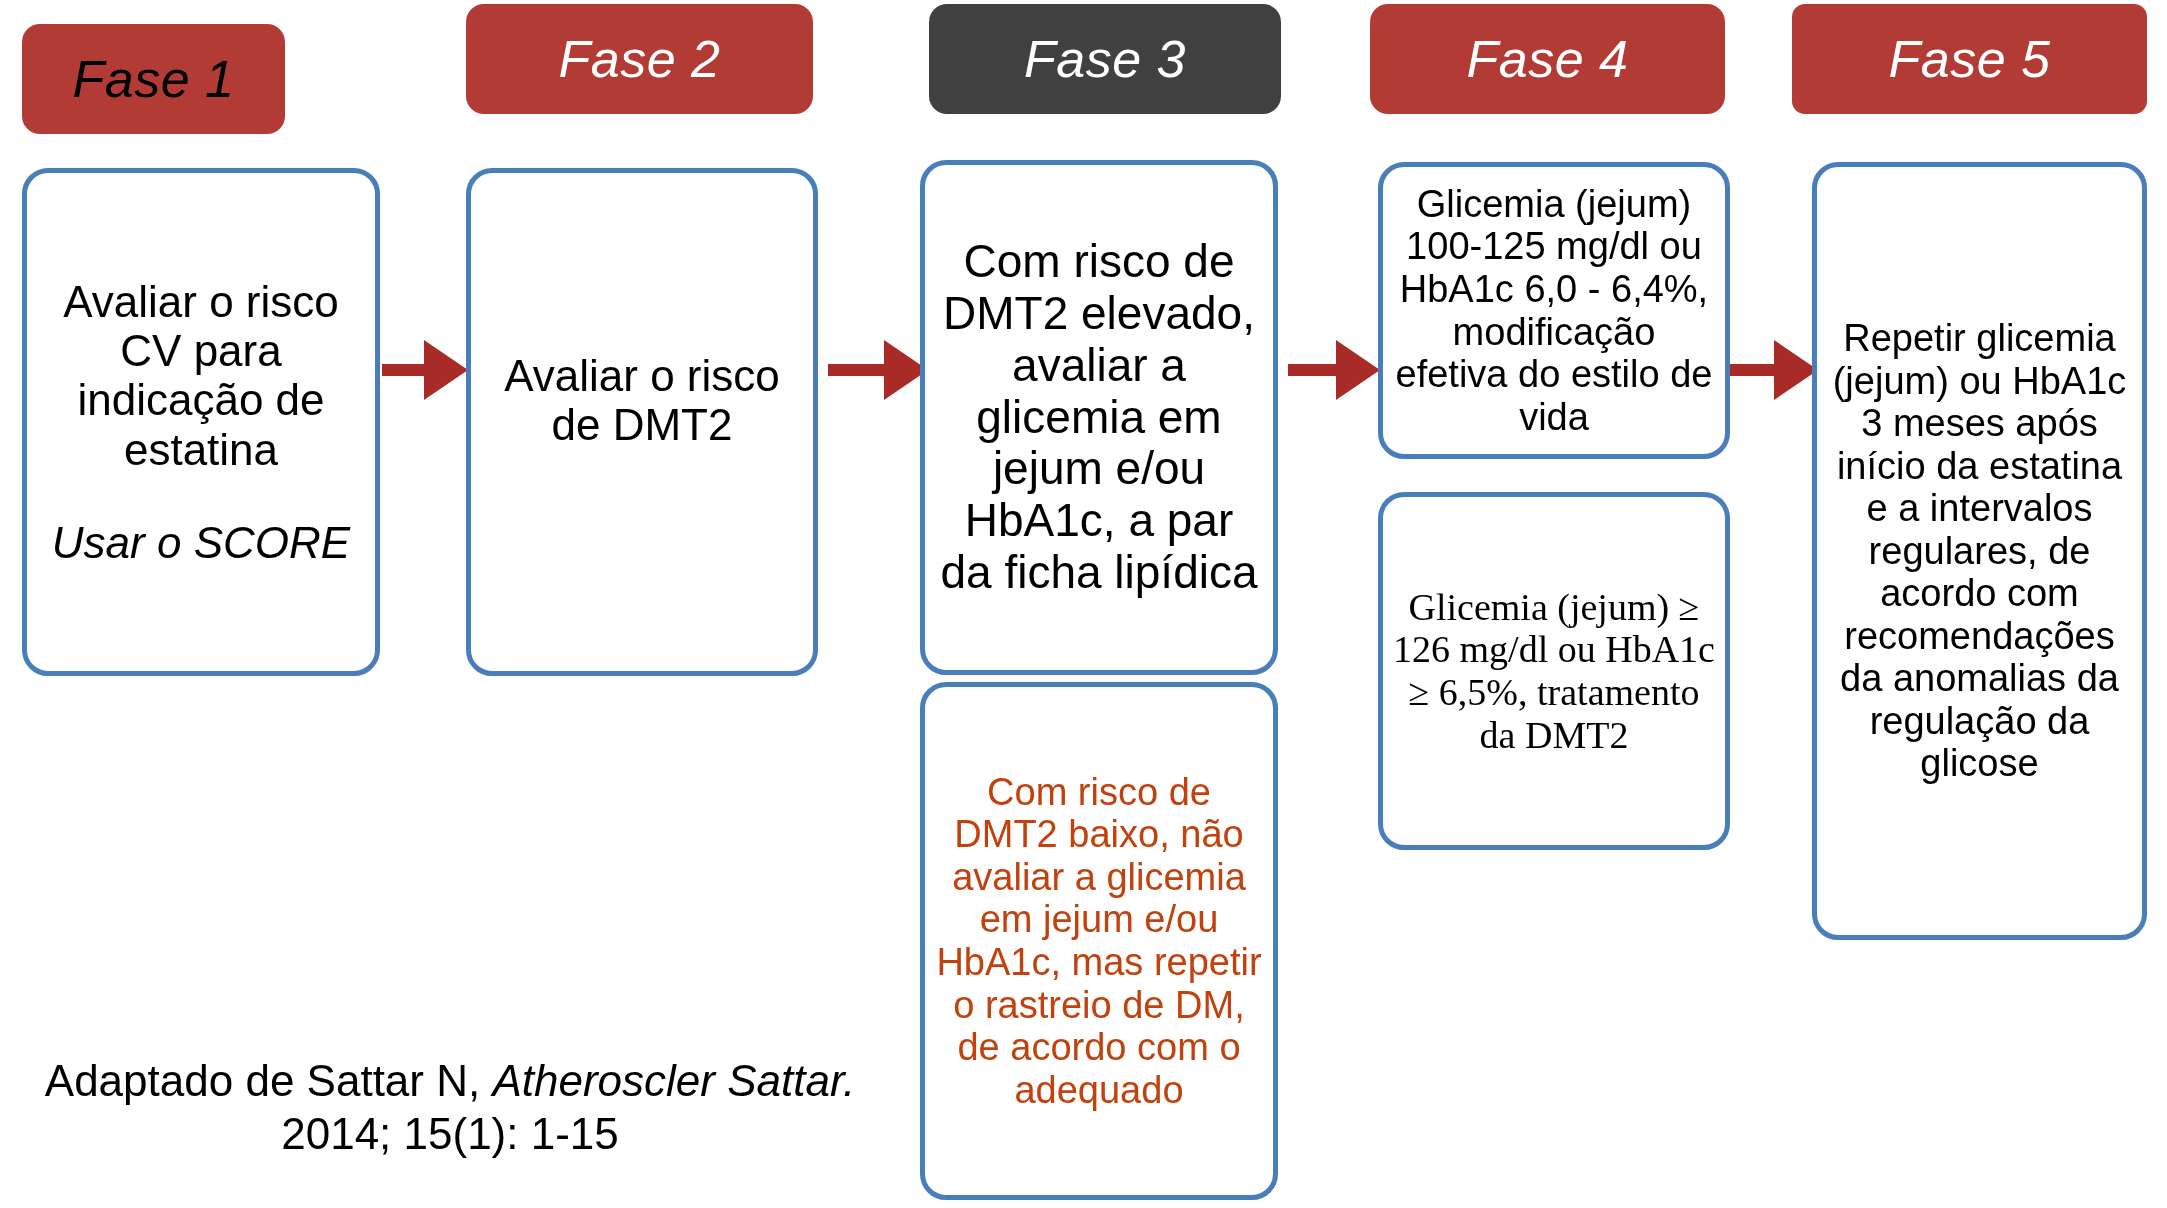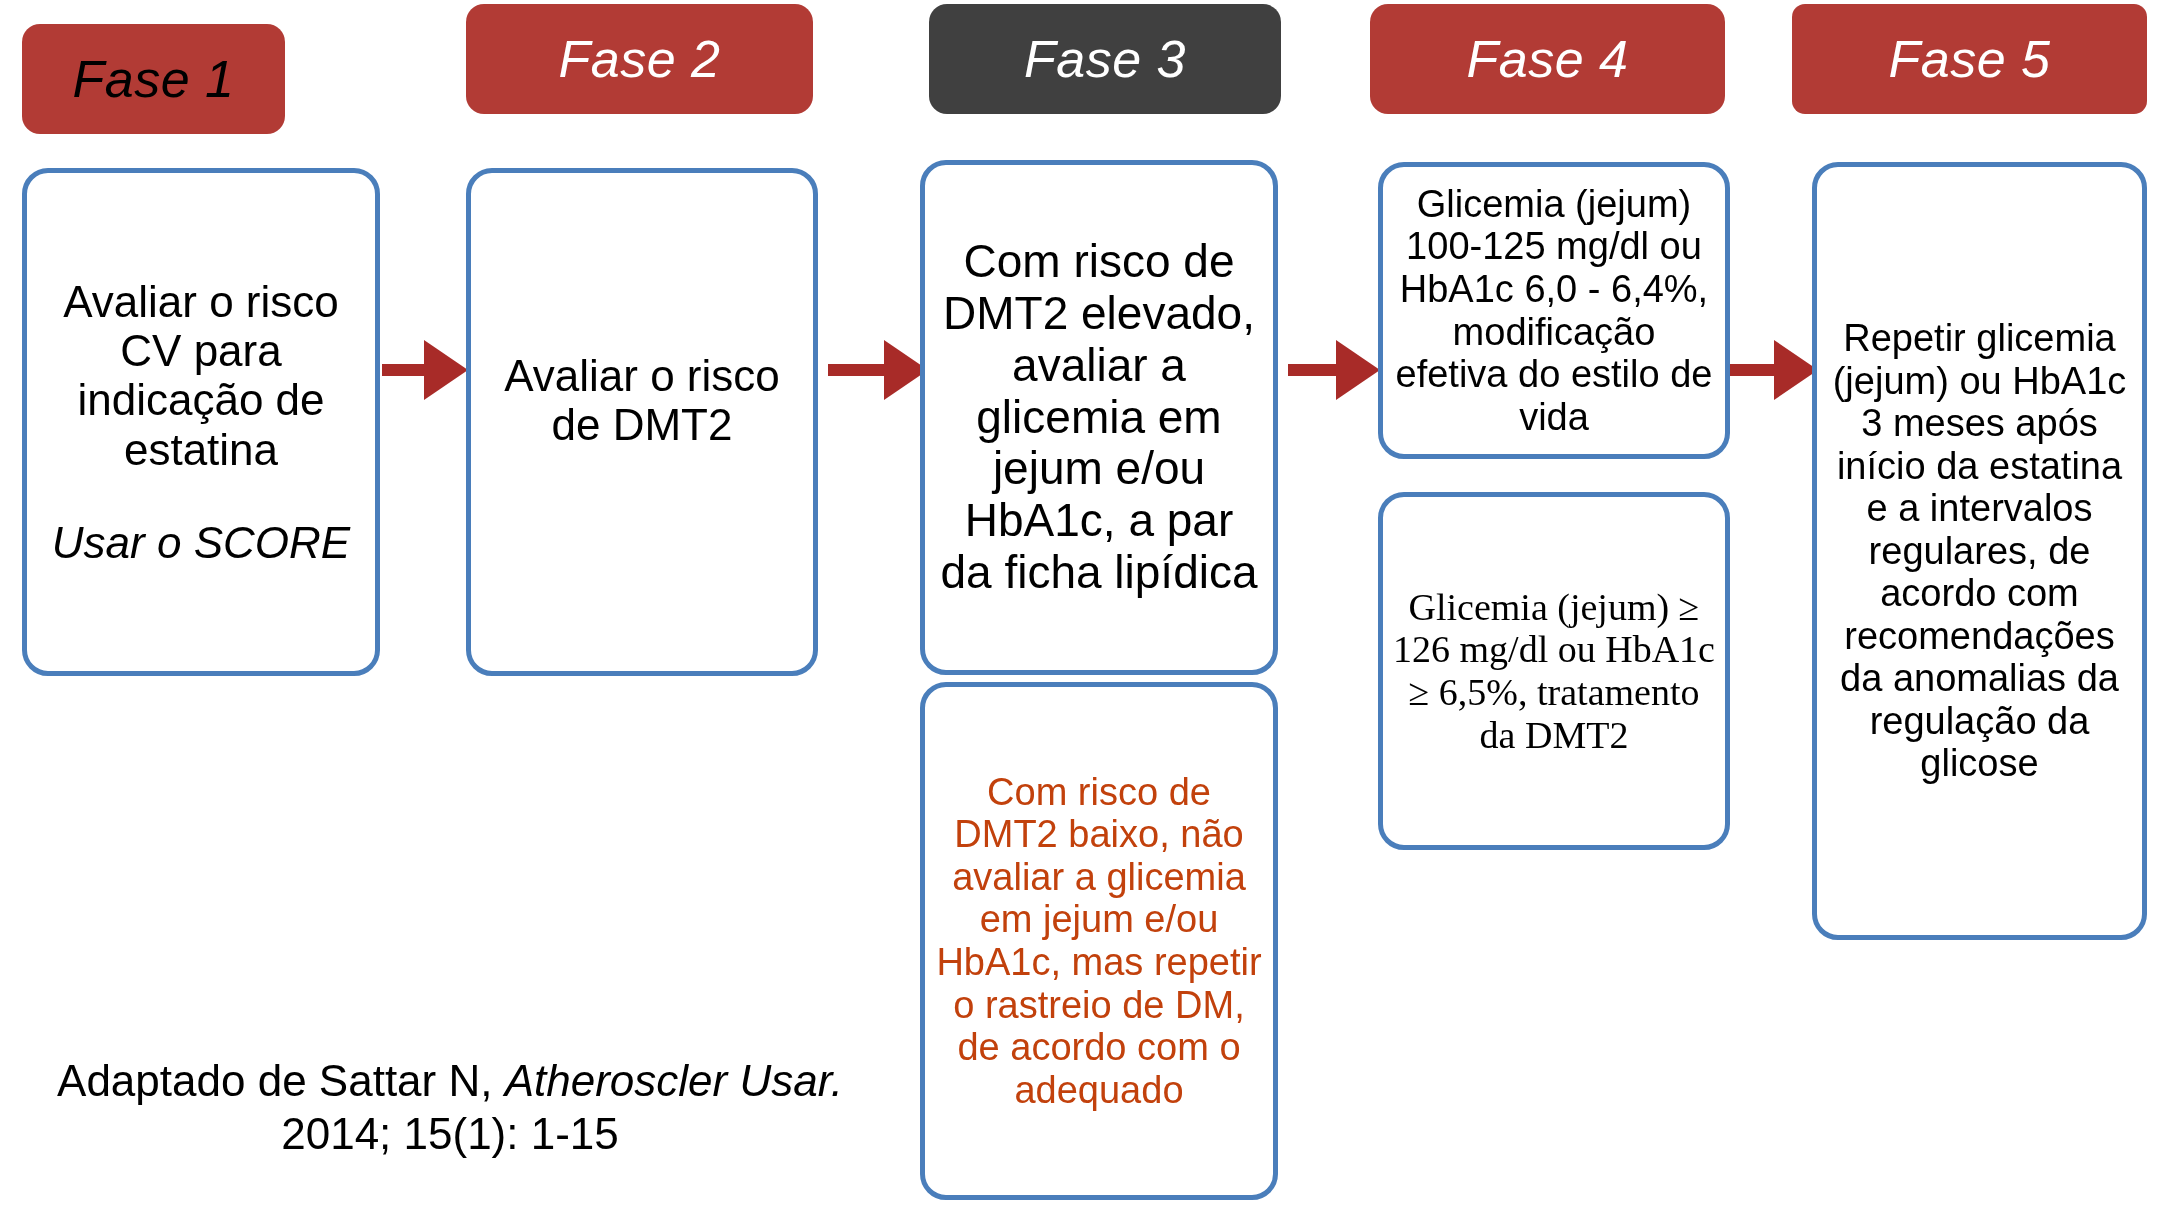--- a/index.html
+++ b/index.html
@@ -135,18 +135,18 @@
     <div class="shaft" style="background: rgb(168, 43, 40);"></div>
     <div class="head" style="border-left-color: rgb(168, 43, 40);"></div>
   </div>
 
   <div class="pbox" style="left: 1812px; top: 162px; width: 335px; height: 778px; border-color: rgb(74, 126, 187); background: rgb(255, 255, 255); color: rgb(0, 0, 0);">
     <p class="t38">Repetir glicemia (jejum) ou HbA1c 3 meses após início da estatina e a intervalos regulares, de acordo com recomendações da anomalias da regulação da glicose</p>
   </div>
 
   <div class="caption" style="left:0px;top:1055px;width:900px;">
     <div>
-      <span>Adaptado de Sattar N, </span><span class="ital">Atheroscler Usar.</span>
+      <span>Adaptado de Sattar N, </span><span class="ital">Atheroscler Sattar.</span>
     </div>
     <div>2014; 15(1): 1-15</div>
   </div>
 
 </div>
 
 </body></html>

